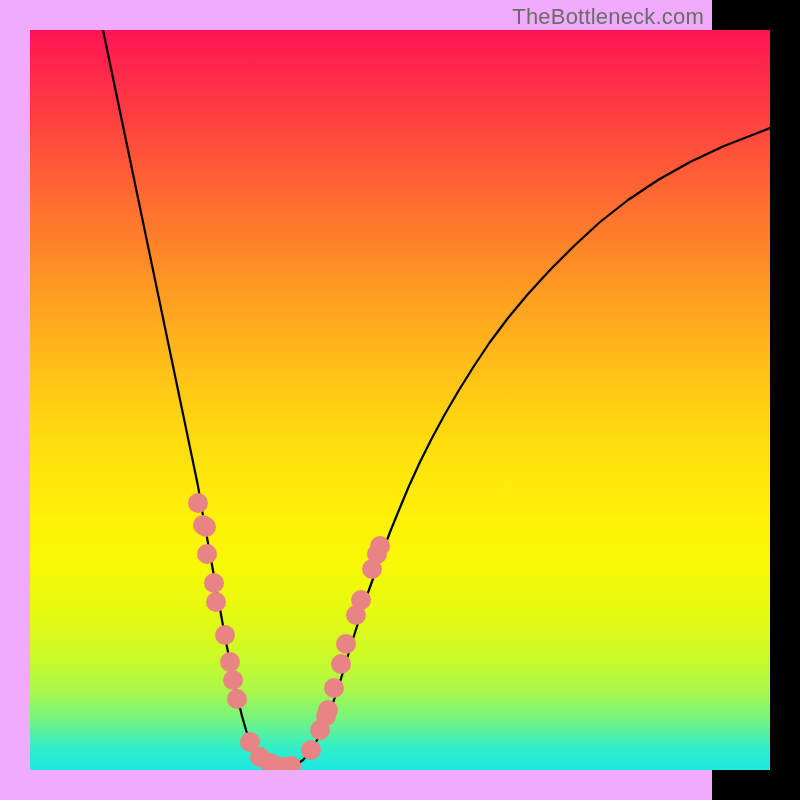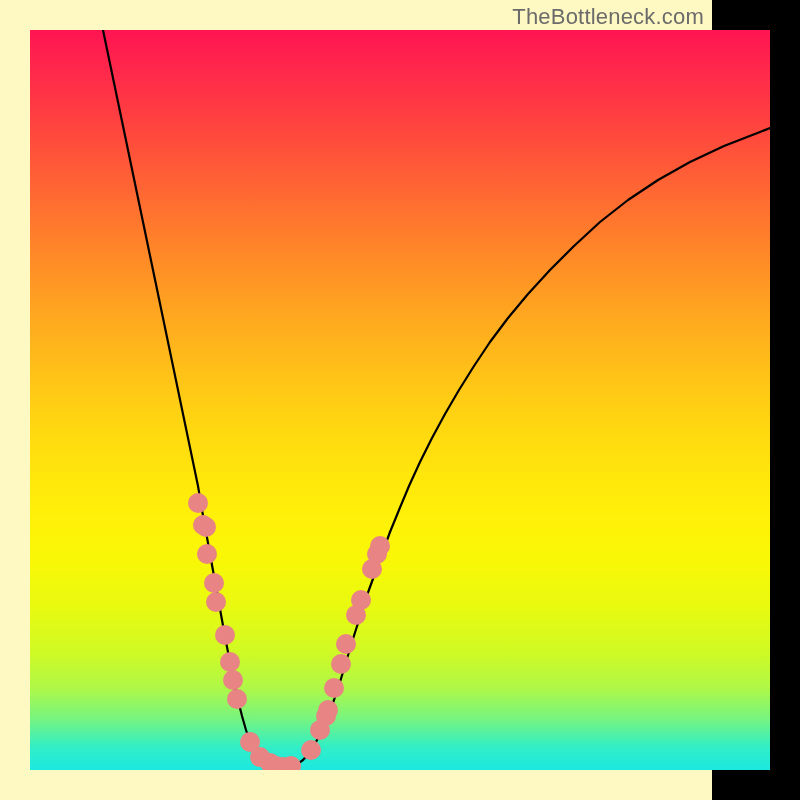--- a/index.html
+++ b/index.html
@@ -10,21 +10,21 @@
     background: #000;
     overflow: hidden;
     font-family: Arial, Helvetica, sans-serif;
   }
   .frame {
     position: absolute;
     top: 0;
     left: 0;
     width: 712px;
     height: 800px;
-    background: #fef9c3;
+    background: #f0abfc;
   }
   .plot {
     position: absolute;
     top: 30px;
     left: 30px;
     width: 740px;
     height: 740px;
     overflow: hidden;
   }
   .gradient {

